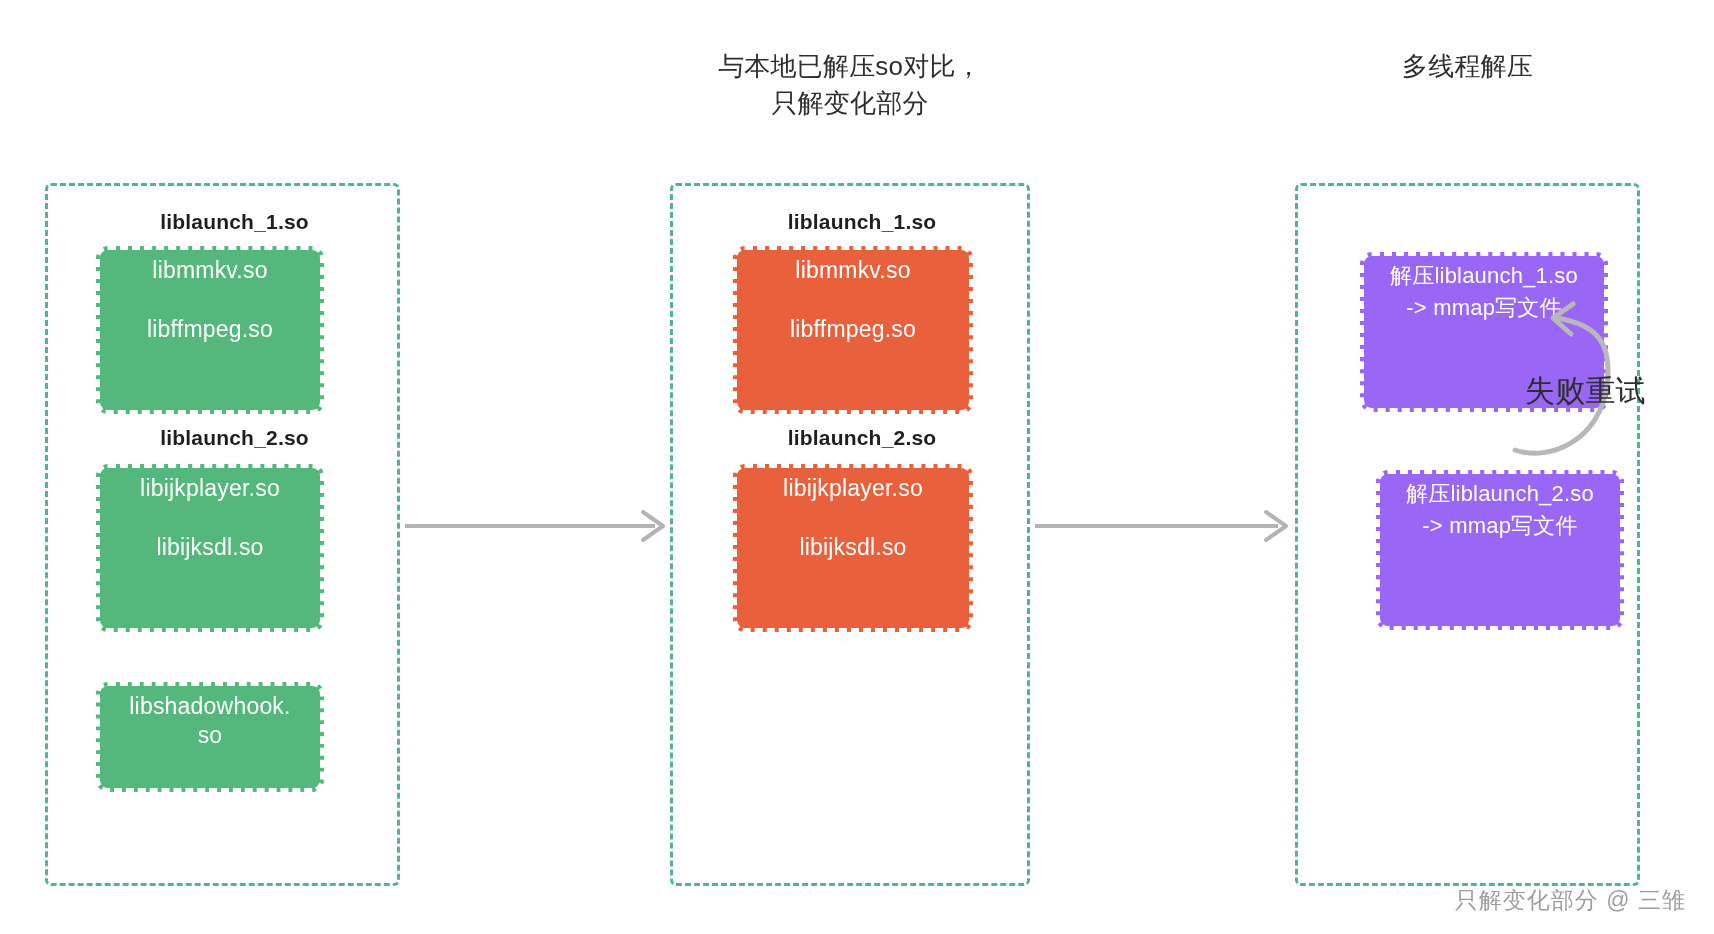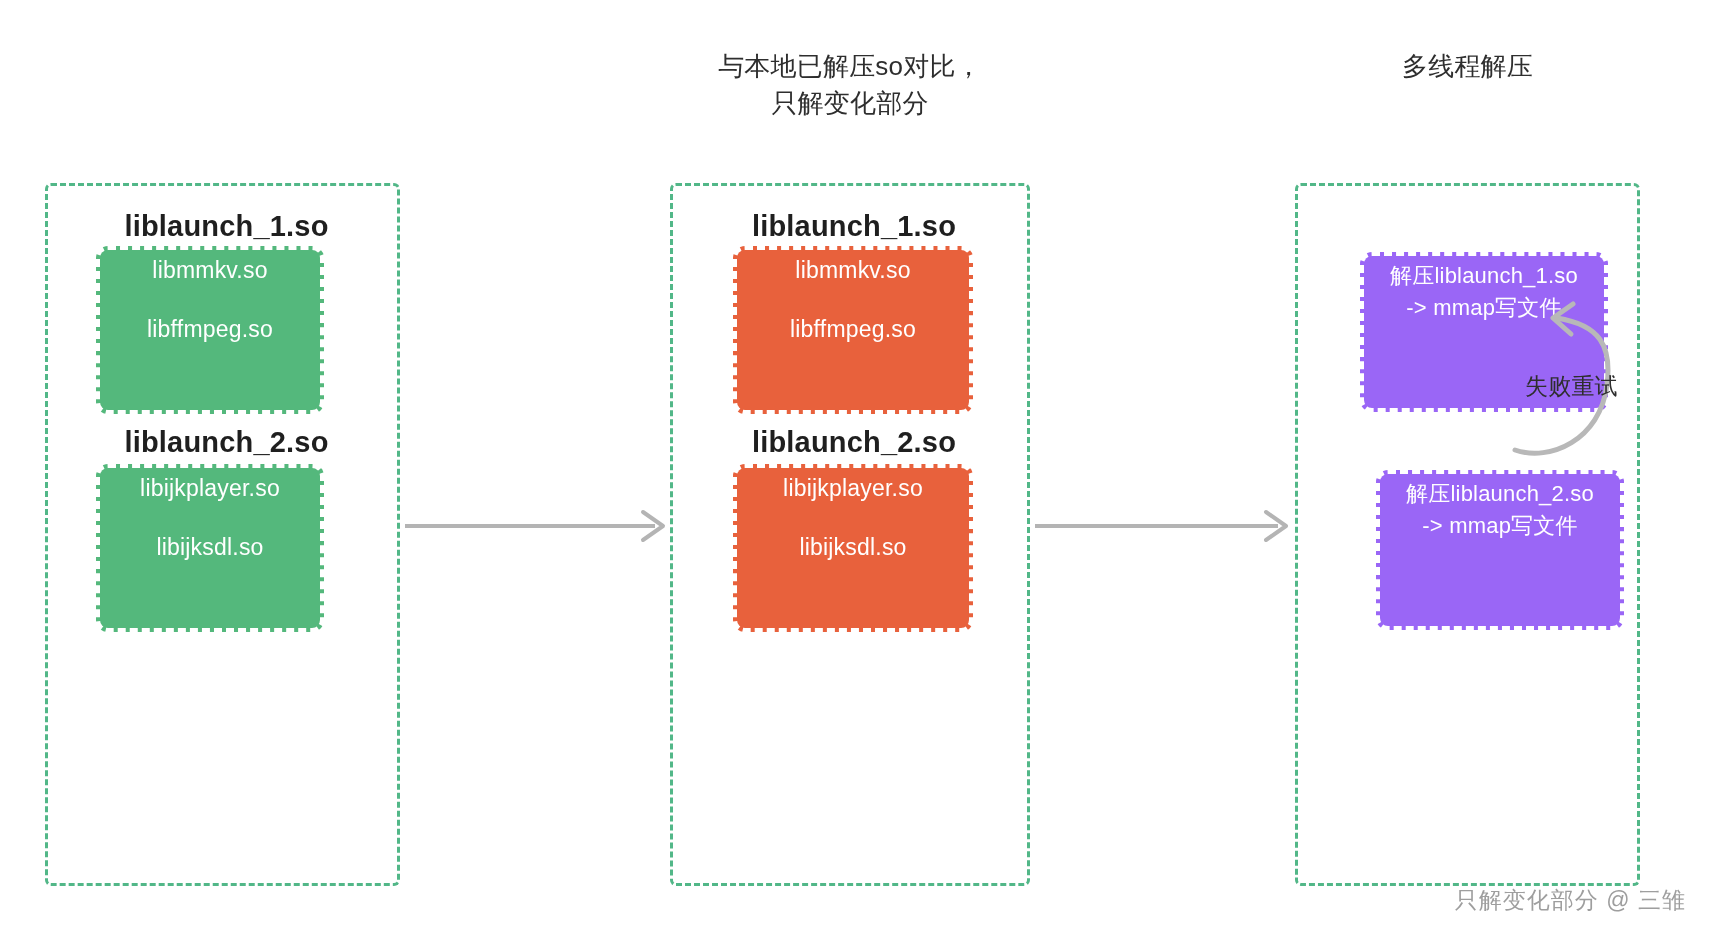--- a/index.html
+++ b/index.html
@@ -46,23 +46,23 @@
     background: #ffffff;
   }
   #col-1 { left: 45px;   top: 183px; width: 355px; height: 703px; }
   #col-2 { left: 670px;  top: 183px; width: 360px; height: 703px; }
   #col-3 { left: 1295px; top: 183px; width: 345px; height: 703px; }
 
   
   .group-label {
     position: absolute;
     width: 100%;
-    left: 4px;
+    left: 12px;
     text-align: center;
-    font-size: 29px;
+    font-size: 21px;
     font-weight: 700;
     color: #1f1f1f;
     letter-spacing: 0.2px;
   }
 
   
   .so-box {
     position: absolute;
     box-sizing: border-box;
     border-radius: 12px;
@@ -101,21 +101,21 @@
     left: 1495px;
     top: 290px;
     width: 200px;
     height: 170px;
     pointer-events: none;
   }
   #retry-label {
     position: absolute;
     left: 1525px;
     top: 371px;
-    font-size: 23px;
+    font-size: 30px;
     color: #2e2e2e;
     white-space: nowrap;
     letter-spacing: 0.2px;
   }
 
   
   #watermark {
     position: absolute;
     right: 28px;
     bottom: 18px;
@@ -141,20 +141,24 @@
       <span class="line">libmmkv.so</span>
       <span class="line">libffmpeg.so</span>
     </div>
 
     <div class="group-label" style="top:240px;">liblaunch_2.so</div>
     <div class="so-box green" style="left:48px; top:278px; width:228px; height:168px;">
       <span class="line">libijkplayer.so</span>
       <span class="line">libijksdl.so</span>
     </div>
 
+    <div class="so-box green" style="left:48px; top:496px; width:228px; height:110px;">
+      <span class="line">libshadowhook.</span>
+      <span class="line" style="margin-top:0">so</span>
+    </div>
   </div>
 
   <div class="stage-col" id="col-2">
 
     <div class="group-label" style="top:24px;">liblaunch_1.so</div>
     <div class="so-box orange" style="left:60px; top:60px; width:240px; height:168px;">
       <span class="line">libmmkv.so</span>
       <span class="line">libffmpeg.so</span>
     </div>
 

